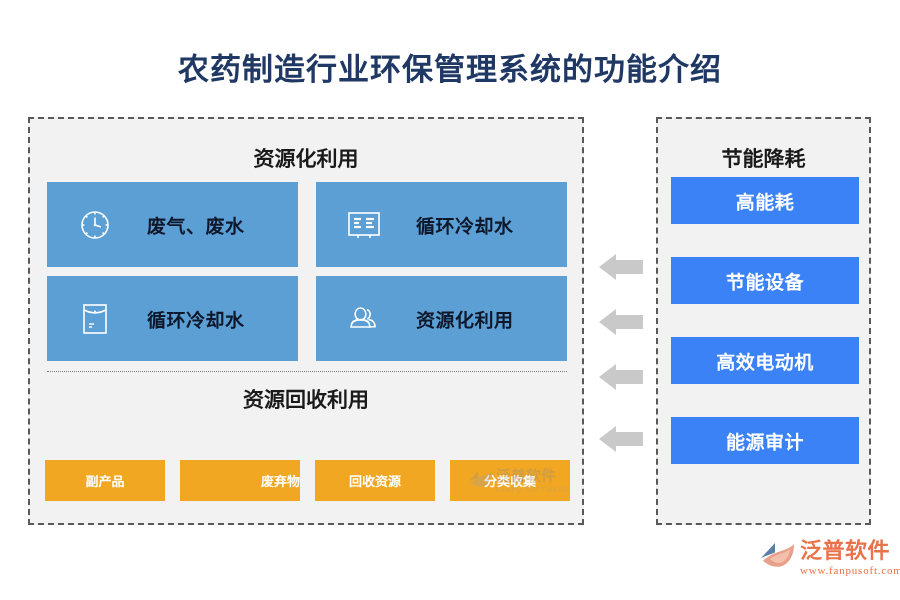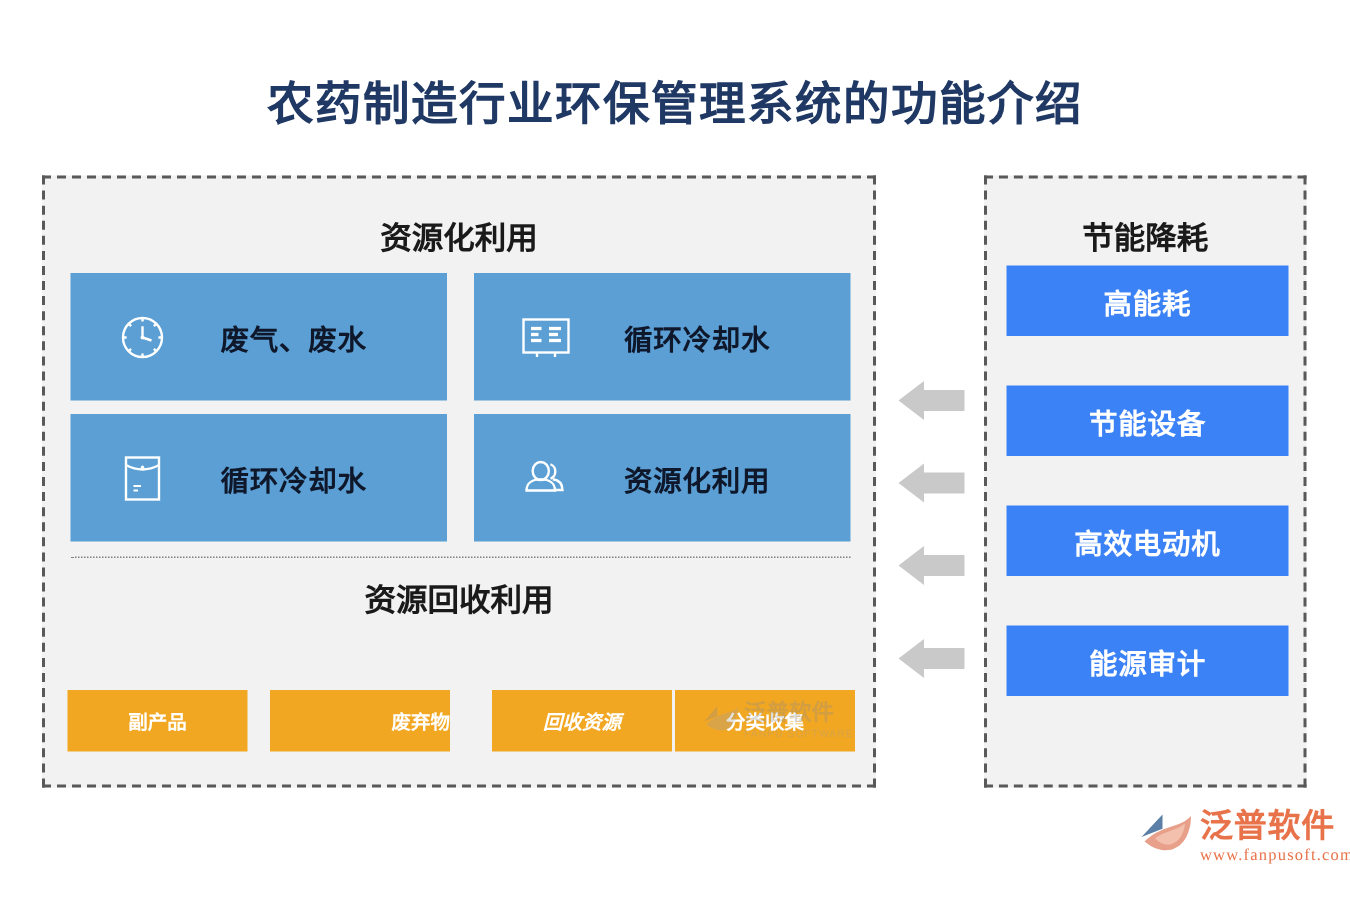--- a/index.html
+++ b/index.html
@@ -149,21 +149,21 @@
     font-size: 13px;
     font-weight: bold;
     display: flex;
     align-items: center;
     justify-content: center;
     white-space: nowrap;
     box-sizing: border-box;
   }
   .chip.k0 { left: 0;     }
   .chip.k1 { left: 135px; justify-content: flex-end; }
-  .chip.k2 { left: 283px; font-style: italic; }
+  .chip.k2 { left: 270px; }
   .chip.k3 { left: 405px; }
 
   
   .energy-list {
     position: absolute;
     left: 13px;
     top: 58px;
     width: 188px;
   }
   .energy-item {

